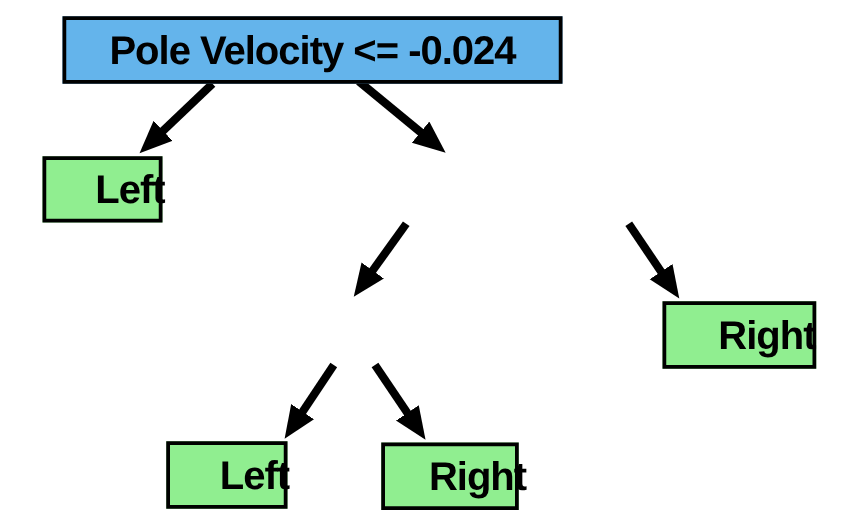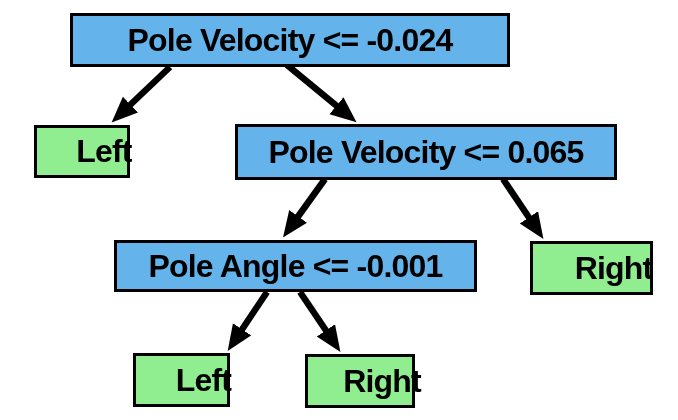--- a/index.html
+++ b/index.html
@@ -31,21 +31,21 @@
     justify-content: center;
     font-weight: 700;
     font-size: 32px;
     letter-spacing: -0.8px;
     color: #000000;
     white-space: nowrap;
   }
   .node.decision { background: #64b4eb; }
   .node.leaf     { background: #90ee90; padding-left: 44px; }
 
-  .n-root         { left: 50px;  top: 13px;  width: 440px; height: 54px; margin-left: 20px; }
+  .n-root         { left: 50px;  top: 13px;  width: 400px; height: 54px; }
   .n-leaf-left-1  { left: 34px;  top: 125px; width: 96px;  height: 53px; }
   .n-velocity-2   { left: 235px; top: 124px; width: 382px; height: 56px; }
   .n-angle        { left: 114px; top: 240px; width: 363px; height: 52px; }
   .n-leaf-right-1 { left: 530px; top: 241px; width: 123px; height: 54px; }
   .n-leaf-left-2  { left: 133px; top: 353px; width: 97px;  height: 54px; }
   .n-leaf-right-2 { left: 305px; top: 354px; width: 110px; height: 54px; }
 </style>
 </head>
 <body>
 
@@ -62,23 +62,21 @@
     <line x1="325" y1="179" x2="297" y2="218" stroke="#000000" stroke-width="6.5" marker-end="url(#arrowhead)"></line>
     <line x1="503" y1="179" x2="530" y2="219" stroke="#000000" stroke-width="6.5" marker-end="url(#arrowhead)"></line>
     <line x1="267" y1="292" x2="241" y2="331" stroke="#000000" stroke-width="6.5" marker-end="url(#arrowhead)"></line>
     <line x1="300" y1="292" x2="327" y2="332" stroke="#000000" stroke-width="6.5" marker-end="url(#arrowhead)"></line>
   </svg>
 
   <div class="node decision n-root">Pole Velocity &lt;= -0.024</div>
 
   <div class="node leaf n-leaf-left-1">Left</div>
 
-  <div class="node decision n-velocity-2">Pole Velocity &lt;= 0.065</div>
 
-  <div class="node decision n-angle">Pole Angle &lt;= -0.001</div>
 
   <div class="node leaf n-leaf-right-1">Right</div>
 
   <div class="node leaf n-leaf-left-2">Left</div>
 
   <div class="node leaf n-leaf-right-2">Right</div>
 
 </div>
 
 </body></html>

